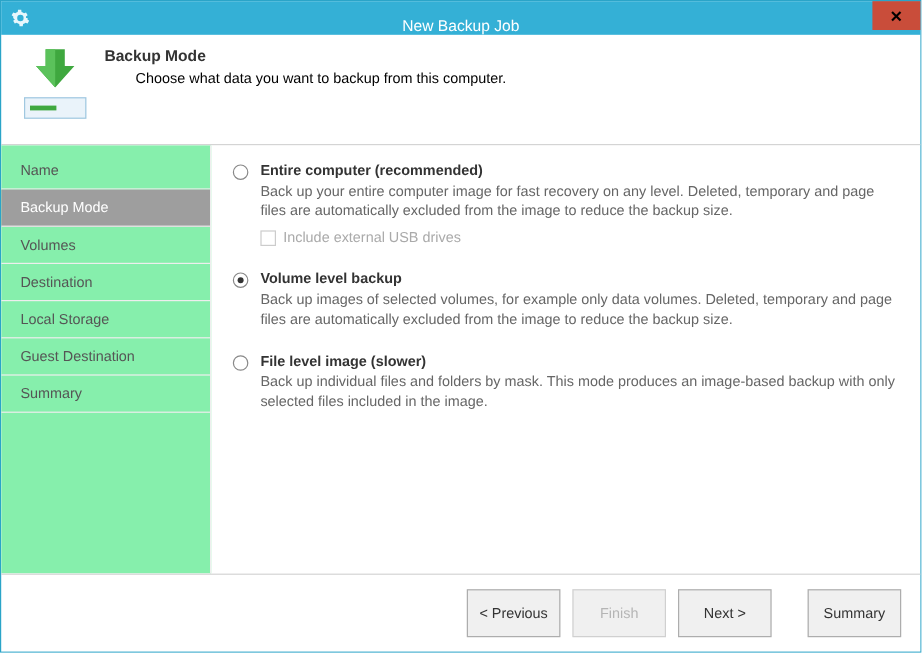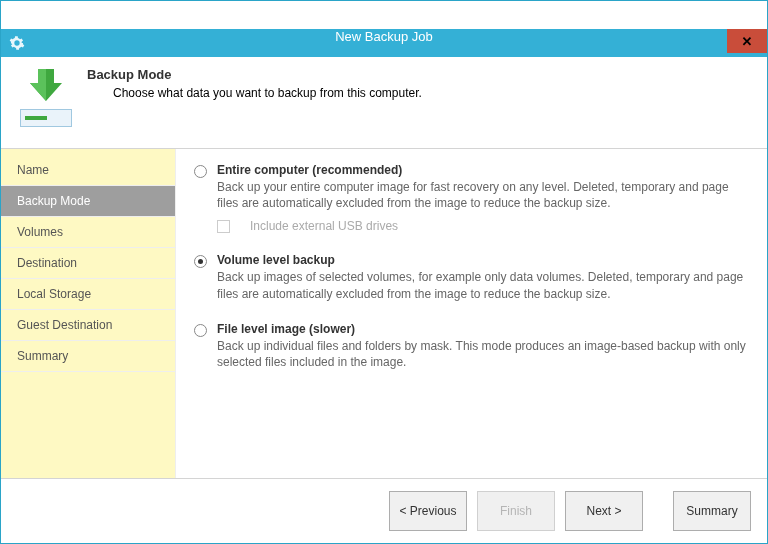--- a/index.html
+++ b/index.html
@@ -15,24 +15,23 @@
     height: 544px;
     border: 1px solid #2aa4c8;
     background: #ffffff;
     display: flex;
     flex-direction: column;
   }
   .titlebar {
     height: 28px;
     background: #34b0d6;
     display: flex;
-    align-items: flex-start;
+    align-items: flex-end;
     justify-content: center;
     position: relative;
-    margin-top: 28px;
   }
   .titlebar .gear {
     position: absolute;
     left: 8px;
     top: 6px;
     width: 16px;
     height: 16px;
     color: #e8f7fc;
   }
   .titlebar .title {
@@ -91,21 +90,21 @@
     color: #000000;
     margin-left: 26px;
   }
   .body {
     flex: 1;
     display: flex;
     overflow: hidden;
   }
   .sidebar {
     width: 175px;
-    background: #fef9c3;
+    background: #86efac;
     padding-top: 6px;
     border-right: 1px solid #eee;
   }
   .sidebar .item {
     padding: 8px 16px;
     color: #555;
     border-bottom: 1px solid #eee;
     cursor: pointer;
   }
   .sidebar .item.selected {
@@ -150,21 +149,21 @@
   }
   .option .opt-desc {
     color: #666;
     margin-top: 2px;
     line-height: 1.35;
   }
   .checkbox-row {
     margin-top: 8px;
     display: flex;
     align-items: center;
-    gap: 20px;
+    gap: 6px;
     color: #aaa;
   }
   .checkbox {
     width: 13px;
     height: 13px;
     border: 1px solid #ccc;
     background: #fff;
   }
   .footer {
     border-top: 1px solid #d4d4d4;

